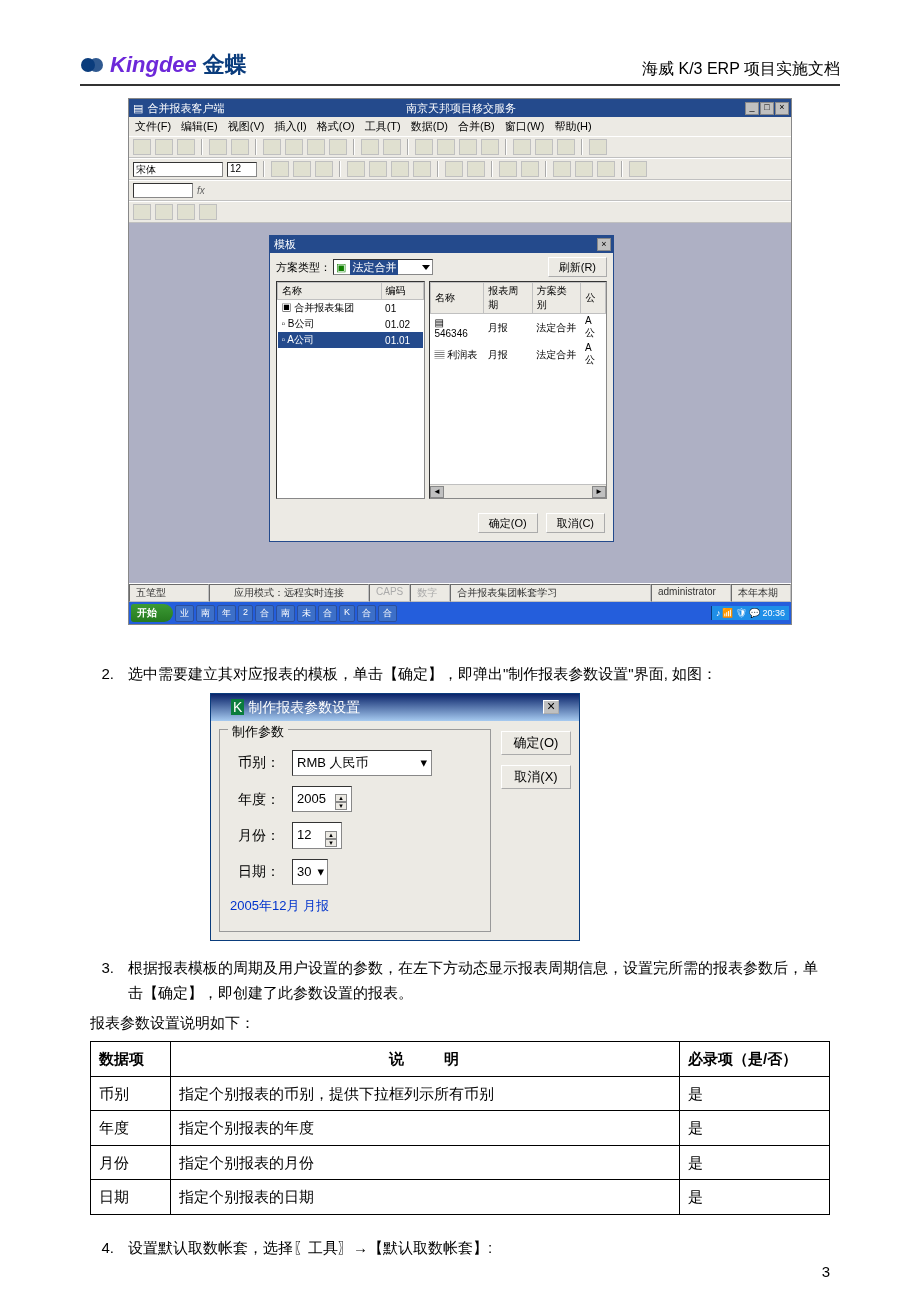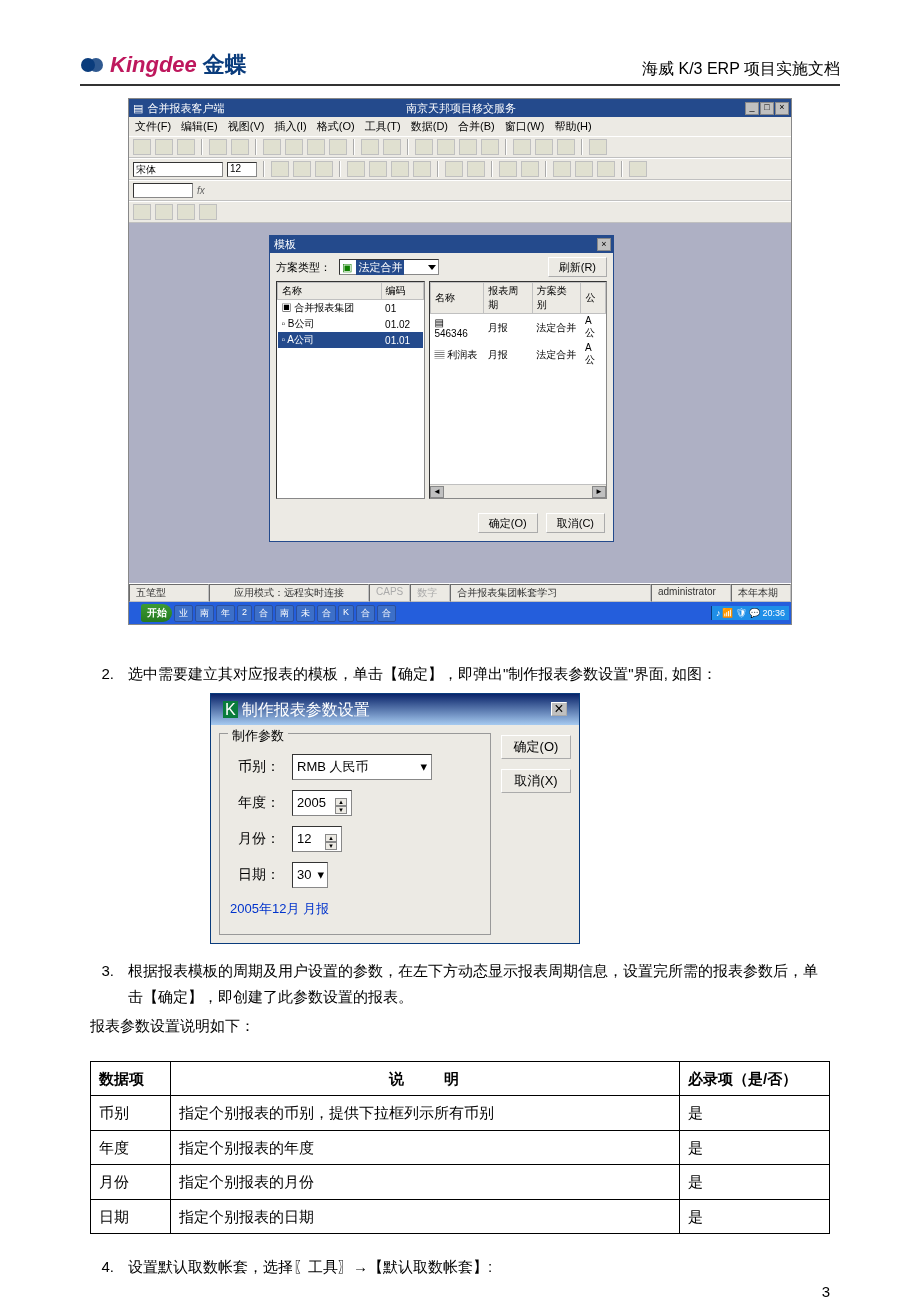--- a/index.html
+++ b/index.html
@@ -16,21 +16,21 @@
   .header {
     display: flex;
     justify-content: space-between;
     align-items: flex-end;
     border-bottom: 2px solid #333;
     padding-bottom: 4px;
     margin-bottom: 12px;
   }
   .logo { display:flex; align-items:center; gap:6px; }
   .logo-icon { width:24px; height:24px; display:inline-block; }
-  .logo-text { font-style: italic; font-weight: bold; color: #be185d; font-size: 22px; font-family: Arial, sans-serif; }
+  .logo-text { font-style: italic; font-weight: bold; color: #6d28d9; font-size: 22px; font-family: Arial, sans-serif; }
   .logo-cn { font-weight: bold; color: #0a3c7c; font-size: 22px; }
   .doc-title { font-size: 16px; color: #000; }
 
   
   .shot {
     margin: 0 auto 12px auto;
     width: 664px;
     border: 1px solid #888;
     background: #aeb0c4;
     font-size: 10px;
@@ -117,59 +117,59 @@
   }
   .status-bar .cell { border:1px inset #c0c0c0; padding:1px 6px; }
   .taskbar {
     background:#0a246a; background:linear-gradient(#3a6ea5,#245edc);
     background:#245edc;
     height:22px;
     display:flex; align-items:center; gap:2px;
     font-size:10px; color:#fff;
     padding:0 2px;
   }
-  .tb-start { background:linear-gradient(#3c9b35,#267a1f); border-radius:3px 10px 10px 3px; padding:2px 5px 2px 6px; font-weight:bold;margin-left:10px;}
+  .tb-start { background:linear-gradient(#3c9b35,#267a1f); border-radius:3px 10px 10px 3px; padding:2px 16px 2px 6px; font-weight:bold;}
   .tb-item { background:#3c6fc8; border:1px solid #2a4f9e; padding:1px 4px; border-radius:2px; font-size:9px;}
   .tb-tray { margin-left:auto; background:#1f8fe8; padding:2px 4px; display:flex; gap:2px; align-items:center; font-size:9px; border-left:1px solid #0a3c7c;}
 
   
   .content { padding: 10px 10px 0 10px; font-size: 15px; line-height:1.7;}
   .numitem { display:flex; gap:14px; margin-top:14px;}
   .numitem .n { width: 24px; text-align:right; }
   .numitem .t { flex:1; }
 
   
   .dlg2 {
     width: 370px;
     margin: 6px auto 10px 120px;
     border:1px solid #0a3c7c;
     background:#eceae4;
     font-size:12px;
     font-family:"SimSun",sans-serif;
   }
-  .dlg2-title { background:linear-gradient(#0a246a,#a6caf0); color:#fff; font-size:16px; padding:2px 12px; display:flex; justify-content:space-between; align-items:center;}
+  .dlg2-title { background:linear-gradient(#0a246a,#a6caf0); color:#fff; font-size:14px; padding:2px 20px; display:flex; justify-content:space-between; align-items:center;}
   .dlg2-body { display:flex; padding:8px;}
   .dlg2-group { border:1px solid #999; flex:1; padding:10px 10px 14px 10px; position:relative;}
   .dlg2-group .legend { position:absolute; top:-9px; left:8px; background:#eceae4; padding:0 4px; font-size:13px;}
   .frow { display:flex; align-items:center; gap:12px; margin:10px 0;}
   .frow label { width:50px; text-align:right; font-size:14px;}
   .frow .fld { background:#fff; border:1px inset #888; padding:1px 4px; font-size:13px; display:flex; align-items:flex-end; gap:6px;}
   .frow .fld.wide { width:140px; justify-content:space-between; }
   .frow .fld.narrow { width:60px; justify-content:space-between; }
   .spin { display:flex; flex-direction:column; }
   .spin span { width:12px; height:8px; background:#eceae4; border:1px solid #888; font-size:7px; line-height:6px; text-align:center; }
   .dlg2-right { width:80px; display:flex; flex-direction:column; gap:10px; padding:2px 0 0 10px;}
   .dlg2-right button { font-size:13px; padding:2px 0; background:#eceae4; border:1px outset #fff;}
   .period-line { color:#0033cc; font-size:13px; margin-top:8px; }
 
   
   .doc-table {
     border-collapse: collapse;
     width: 100%;
-    margin: 22px 0 20px 0;
+    margin: 6px 0 20px 0;
     font-size: 15px;
   }
   .doc-table th, .doc-table td {
     border: 1.2px solid #000;
     padding: 4px 8px;
     text-align: left;
   }
   .doc-table th { font-weight: bold; text-align:center;}
   .doc-table th.desc { text-align:center; letter-spacing:18px; padding-left:24px;}
 
@@ -285,21 +285,21 @@
       <div class="tb-ico"></div>
     </div>
 
     <div class="workspace">
       <div class="modal">
         <div class="modal-title">
           <span>模板</span>
           <div class="close-sm">×</div>
         </div>
         <div class="modal-row1">
-          <div style="display:flex;align-items:center;gap:8px">
+          <div style="display:flex;align-items:center;gap:2px">
             <span>方案类型：</span>
             <div class="sel">
               <span style="color:#108000">▣</span>
               <span style="background:#244a8c;color:#fff;padding:0 2px">法定合并</span>
               <span class="arrow"></span>
             </div>
           </div>
           <button class="btn-w95">刷新(R)</button>
         </div>
         <div class="panes">

